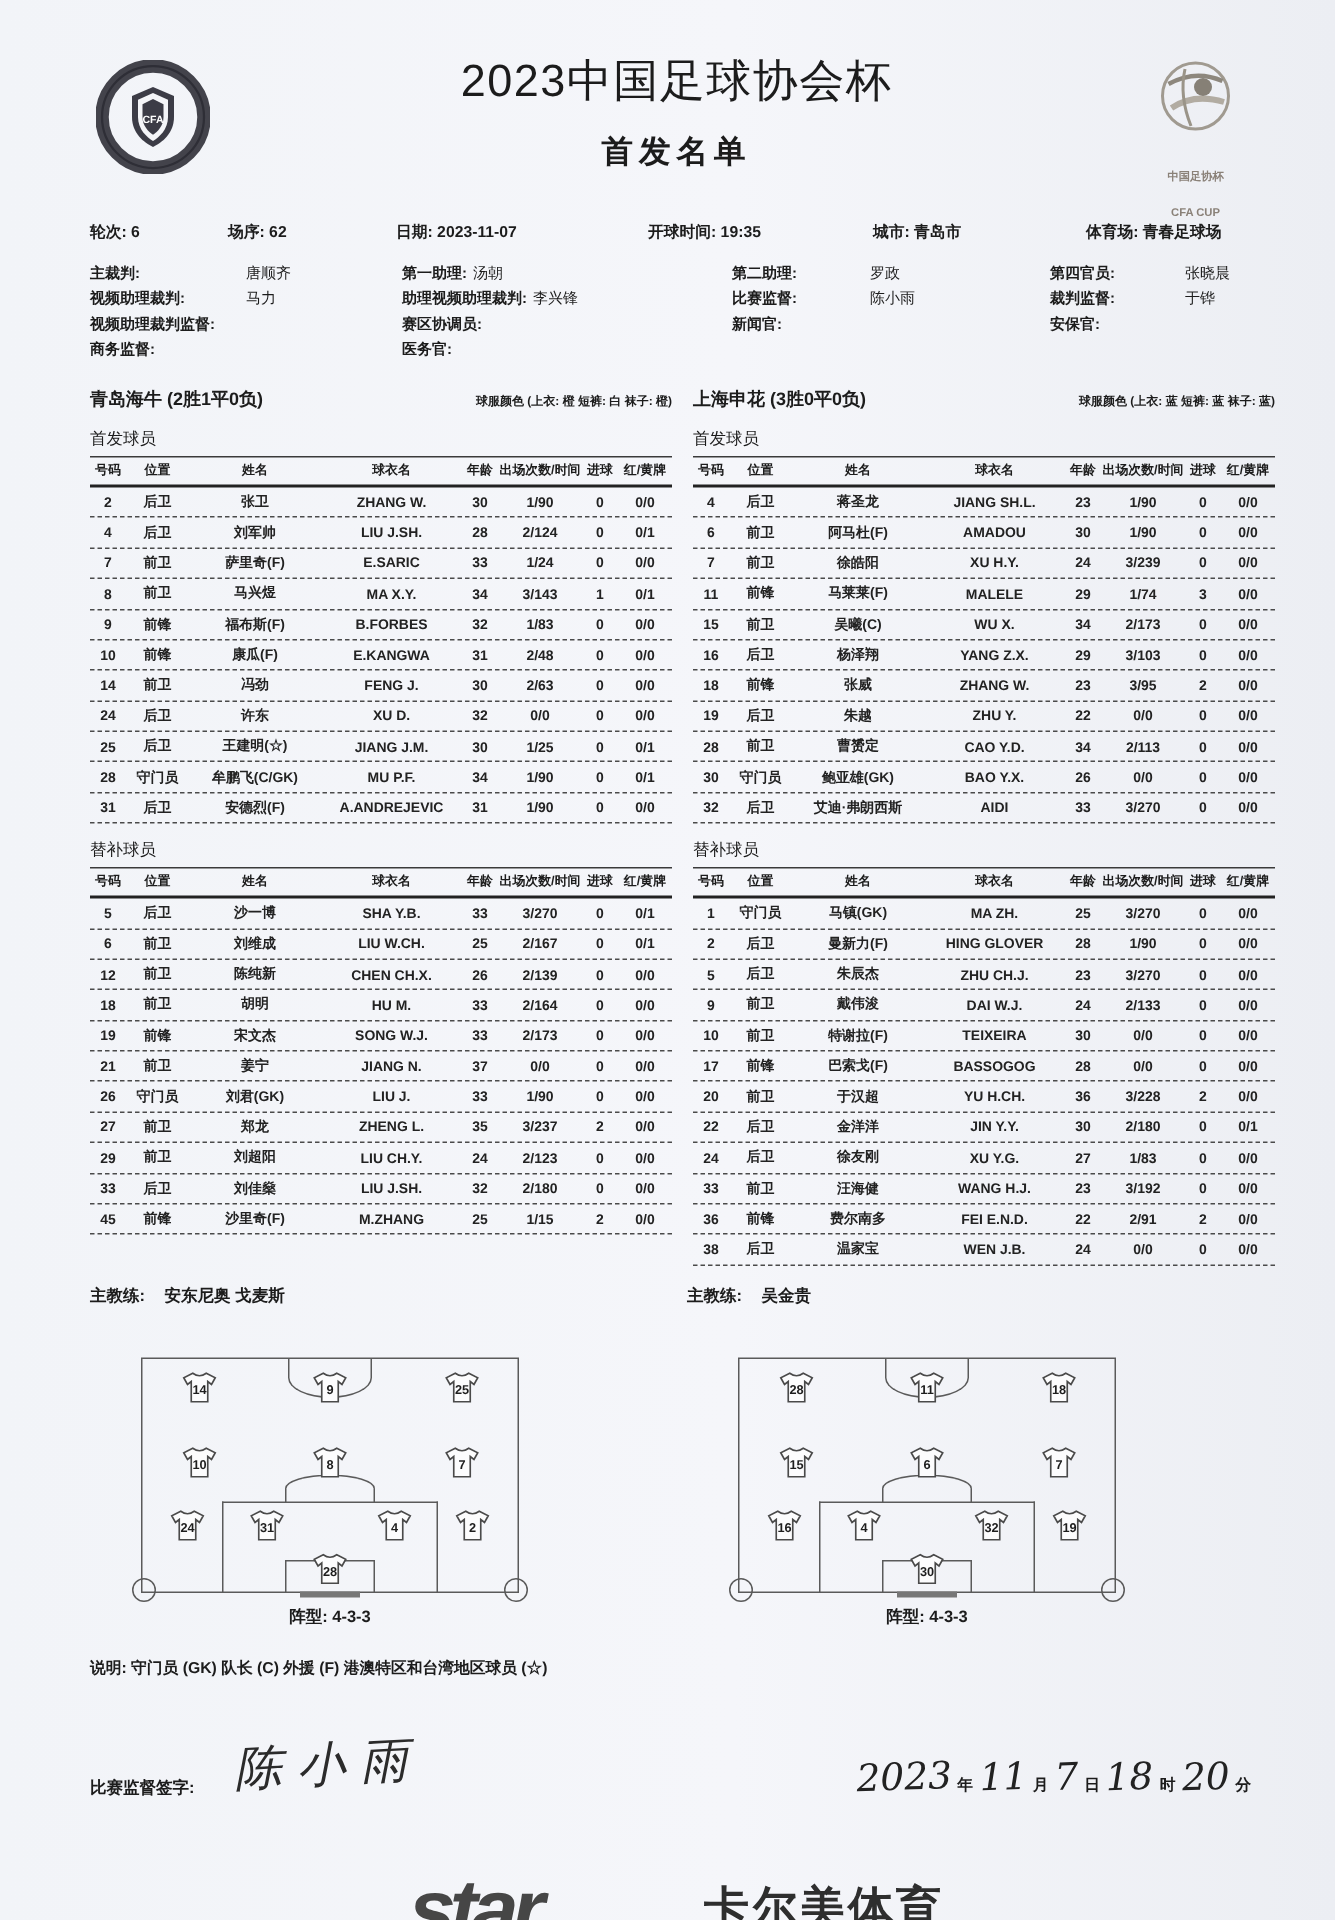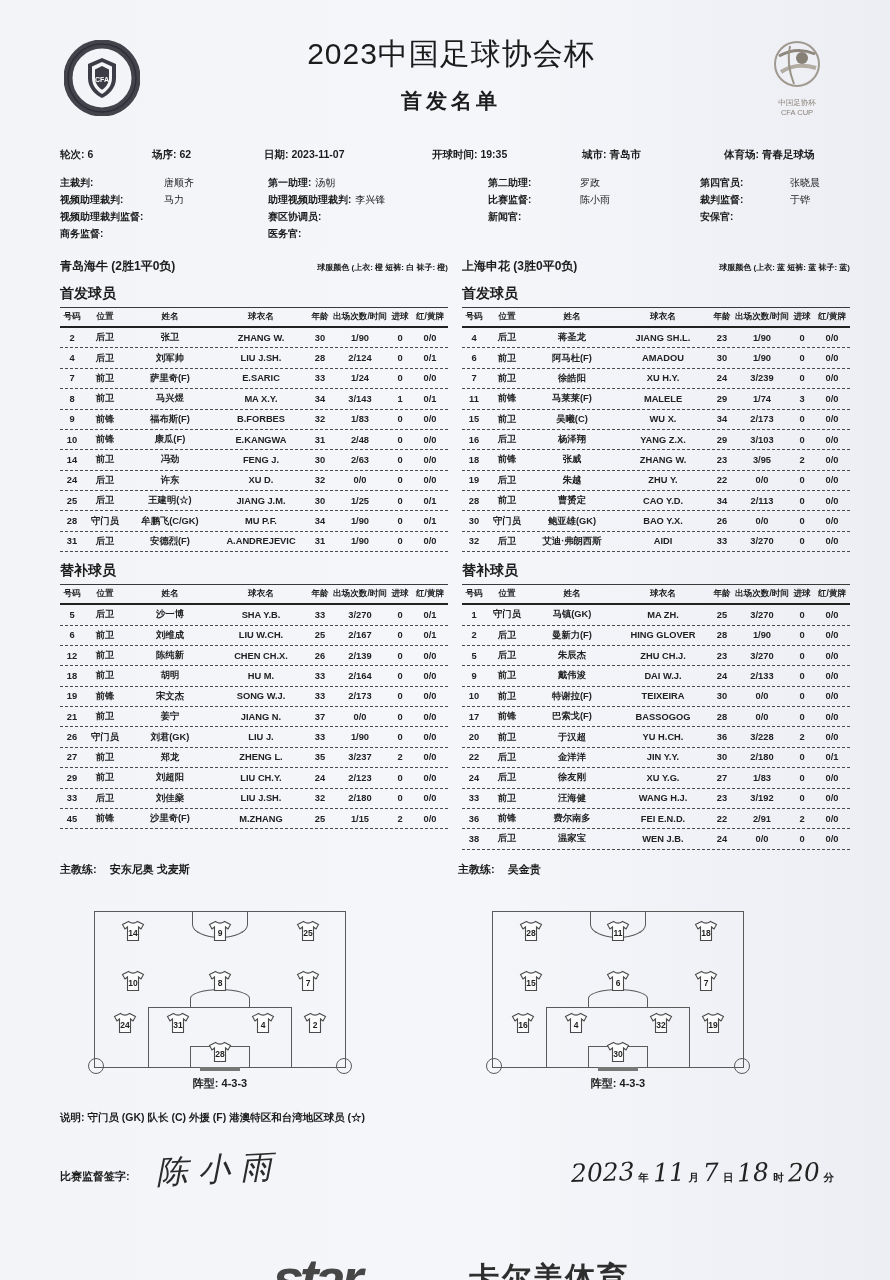--- a/index.html
+++ b/index.html
@@ -5,36 +5,36 @@
   html,body{margin:0;padding:0}
   body{width:890px;height:1280px;background:#eef0f5;font-family:"Liberation Sans",sans-serif;color:#1c1c1c}
   .page{position:relative;width:890px;height:1280px;overflow:hidden;background:linear-gradient(90deg,#f2f4f8 0%,#f5f6fa 55%,#eceef3 100%)}
   .inner{padding:26px 48px 0 60px}
   
   .hdr{position:relative;height:112px}
   .title{text-align:center;font-size:30px;font-weight:normal;letter-spacing:1px;padding-top:8px}
   .subtitle{text-align:center;font-size:21px;font-weight:bold;letter-spacing:4px;margin-top:12px}
   .logo-left{position:absolute;left:4px;top:14px}
   .logo-right{position:absolute;right:14px;top:12px;text-align:center}
-  .logo-right .cap{font-size:7.5px;color:#8a8178;font-weight:normal;line-height:1.3;margin-top:0}
+  .logo-right .cap{font-size:7.5px;color:#8a8178;font-weight:bold;line-height:1.3;margin-top:14px}
   
   .teamsline{font-size:12.5px;font-weight:bold;margin-top:10px}
   .teamsline span{margin-right:6px}
   .inforow{display:grid;grid-template-columns:92px 112px 168px 150px 142px auto;margin-top:10px;font-size:10.5px;font-weight:bold}
   .officials{margin-top:12px;font-size:10px}
   .officials .orow{display:grid;grid-template-columns:208px 220px 212px auto;line-height:17px}
   .officials .lab{font-weight:bold;display:inline-block}
   .officials .val{font-weight:normal;display:inline-block;margin-left:4px}
   .o1 .lab{min-width:100px}.o3 .lab{min-width:88px}.o4 .lab{min-width:86px}
   
   .teams{display:grid;grid-template-columns:1fr 1fr;column-gap:14px;margin-top:16px}
   .team-head{display:flex;align-items:baseline}
   .team-name{font-size:12px;font-weight:bold;white-space:nowrap}
   .team-kit{font-size:8px;font-weight:bold;margin-left:auto;padding-left:6px;white-space:nowrap}
-  .seclabel{font-size:14px;font-weight:bold;margin:10px 0 4px}
+  .seclabel{font-size:11px;font-weight:normal;margin:10px 0 4px}
   .tbl{border-top:1px solid #3a3a3a}
   .thead,.trow{display:flex;align-items:center}
   .thead{font-weight:bold;font-size:8.6px;padding:3px 0;border-bottom:2.5px solid #222;white-space:nowrap}
   .trow{font-size:9.3px;padding:3.2px 0;border-bottom:1.4px dashed #4a4a4a;font-weight:bold;color:#222}
   .c{text-align:center;white-space:nowrap;overflow:visible}
   .c0{width:24px}.c1{width:42px}.c2{width:88px}.c3{width:94px}.c4{width:24px}.c5{width:56px}.c6{width:24px}.c7{width:36px}
   .coachrow{font-size:11px;font-weight:bold;margin-top:12px}
   .coachrow .cl{margin-right:10px}
   
   .pitchwrap{margin:18px 0 0 34px;width:252px;display:flex;flex-direction:column;align-items:center}
@@ -43,21 +43,21 @@
   .p-penalty{position:absolute;bottom:-1px;left:50%;transform:translateX(-50%);width:142px;height:60px;border:1.5px solid #5a5a5a;border-bottom:none}
   .p-arc{position:absolute;bottom:59px;left:50%;transform:translateX(-50%);width:58px;height:18px;border:1.5px solid #5a5a5a;border-bottom:none;border-radius:58px 58px 0 0 / 18px 18px 0 0}
   .p-goalarea{position:absolute;bottom:-1px;left:50%;transform:translateX(-50%);width:58px;height:21px;border:1.5px solid #5a5a5a;border-bottom:none}
   .p-goal{position:absolute;bottom:-4.5px;left:50%;transform:translateX(-50%);width:40px;height:4px;background:#777}
   .p-corner{position:absolute;width:14px;height:14px;border:1.5px solid #5a5a5a;border-radius:50%}
   .p-corner.bl{left:-7px;bottom:-7px}.p-corner.br{right:-7px;bottom:-7px}
   .jersey{position:absolute;width:26px;height:22px}
   .formlabel{font-size:11px;font-weight:bold;margin-top:8px}
   
   .note{font-size:10.5px;font-weight:bold;margin-top:20px}
-  .sigrow{display:flex;align-items:center;margin-top:10px;height:70px}
+  .sigrow{display:flex;align-items:flex-end;margin-top:10px;height:70px}
   .siglabel{font-size:11px;font-weight:bold;margin-top:14px}
   .signature{font-family:"DejaVu Serif",serif;font-style:italic;font-size:32px;letter-spacing:10px;color:#2b2b2b;transform:rotate(-3deg);margin-left:26px}
   .dategroup{margin-left:auto;margin-right:6px;display:flex;align-items:baseline;margin-top:6px}
   .hw{font-family:"DejaVu Serif",serif;font-style:italic;font-size:25px;color:#222;transform:rotate(-2deg);padding:0 2px}
   .dl{font-size:10.5px;font-weight:bold;padding:0 2px}
   .sponsors{display:flex;justify-content:center;align-items:center;gap:110px;margin-top:46px}
   .star-logo{font-size:56px;font-weight:900;font-style:italic;letter-spacing:-4px;color:#464646;line-height:1}
   .kelme{display:flex;align-items:center;gap:10px}
   .kelme .kcn{font-size:30px;font-weight:bold;color:#2e2e2e;letter-spacing:2px}
 </style>

